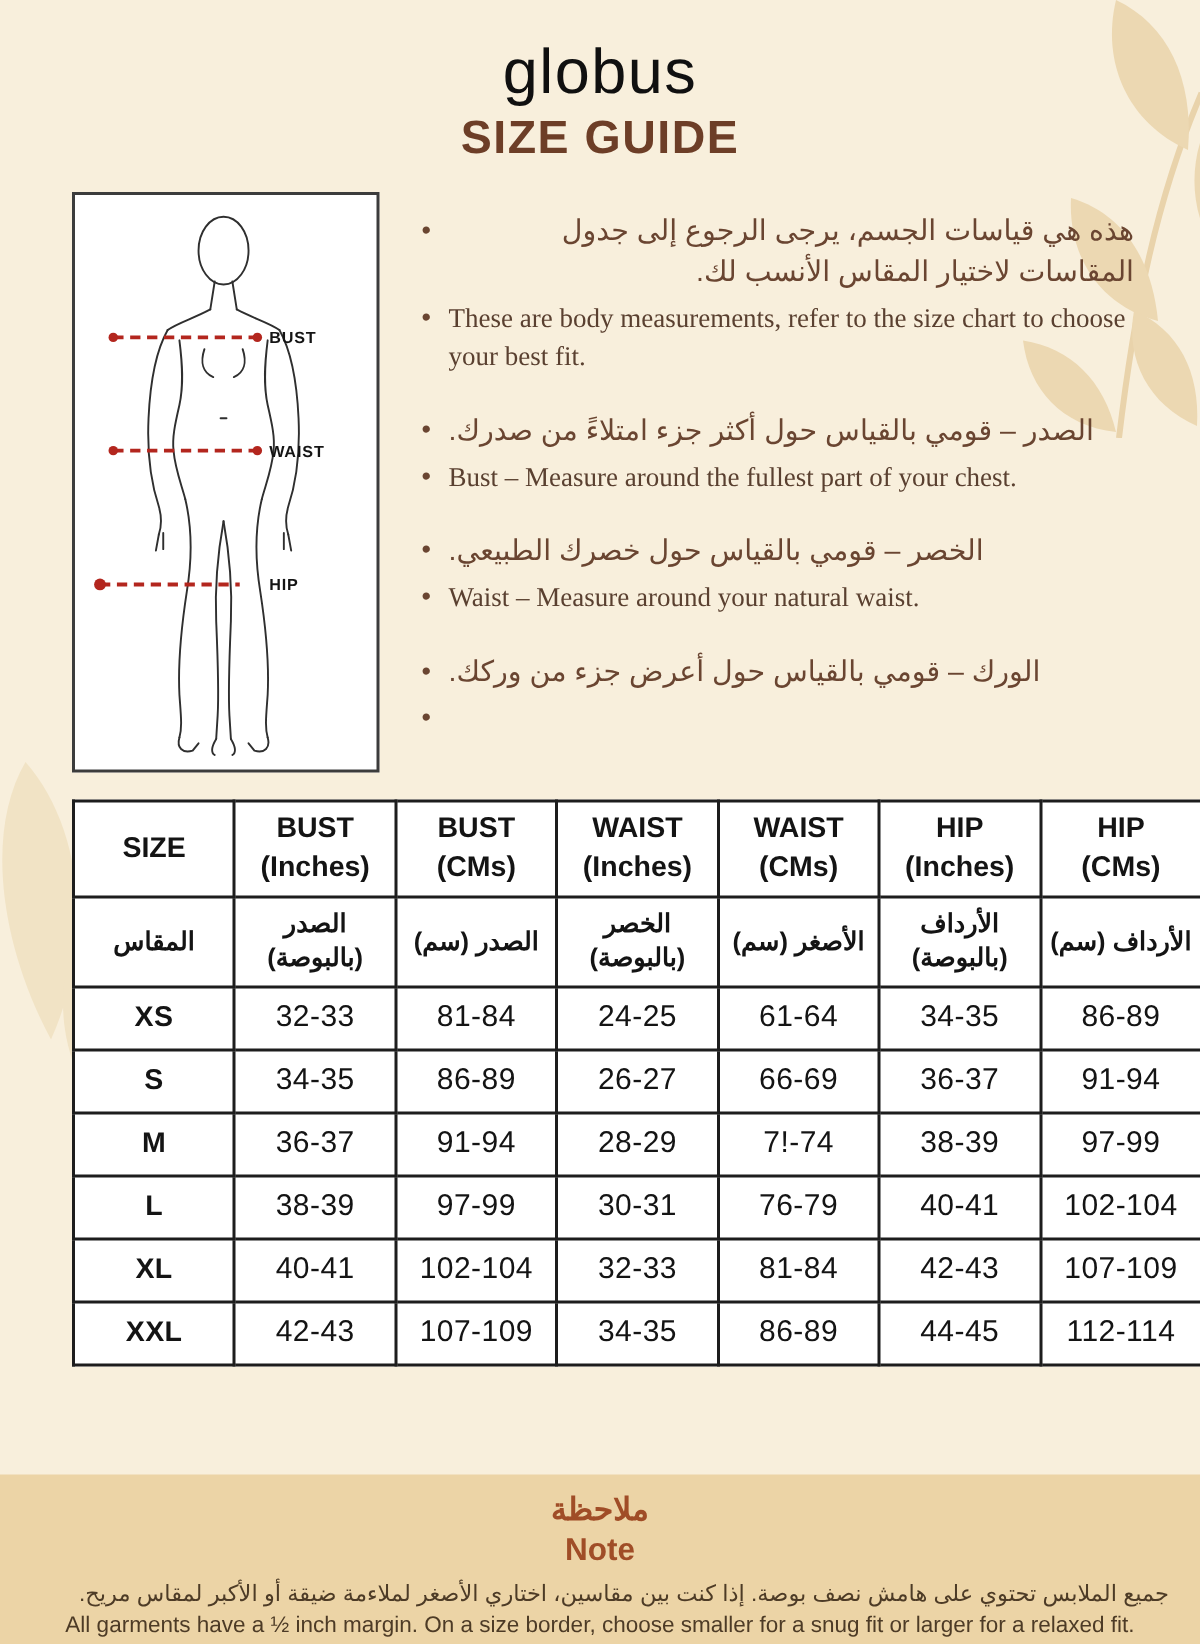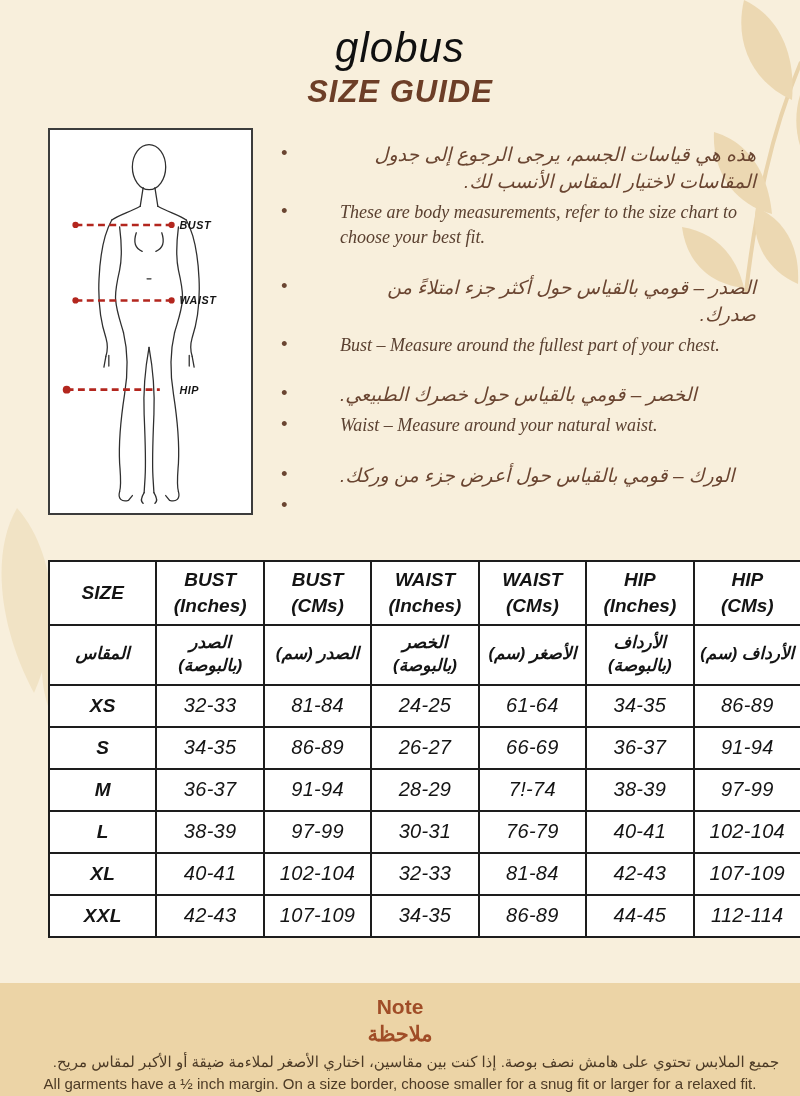--- a/index.html
+++ b/index.html
@@ -1,36 +1,36 @@
 <!DOCTYPE html>
 <html lang="en"><head>
 <meta charset="utf-8">
 <style>
   html,body{margin:0;padding:0;}
   body{width:800px;height:1096px;overflow:hidden;background:#f8efdc;font-family:"Liberation Sans",sans-serif;}
   .page{position:relative;width:800px;height:1096px;background:#f8efdc;}
   .leaf{position:absolute;z-index:0;}
-  .content{position:relative;z-index:1;font-style:italic;}
+  .content{position:relative;z-index:1;}
 
   .logo{ text-align:center;padding-top:24px;font-size:42px;font-weight:500;color:#101010;letter-spacing:1px;}
   .title{ text-align:center;margin-top:2px;font-size:31px;font-weight:bold;color:#6d3e27;letter-spacing:1px;}
 
   .row{display:flex;margin:18px 44px 0 48px;gap:28px;}
   .figure-box{flex:0 0 205px;height:387px;background:#ffffff;border:2px solid #3c3c3c;box-sizing:border-box;}
   .figure-box svg{display:block;width:100%;height:100%;}
   .figure-box .outline{fill:none;stroke:#2f2f2f;stroke-width:1.3;stroke-linecap:round;}
   .figure-box .meas{stroke:#b3261e;stroke-width:2.6;stroke-dasharray:7 4.5;}
   .figure-box .mdot{fill:#b3261e;}
   .figure-box text{font-family:"Liberation Sans",sans-serif;font-size:11px;font-weight:bold;fill:#141414;letter-spacing:.6px;}
 
   .bullets{flex:1;padding-top:14px;}
   .bullet-group{margin-bottom:25px;}
   .bullet-item{display:flex;align-items:flex-start;margin-bottom:4px;}
   .dot{flex:0 0 18px;color:#6a4531;font-size:18px;line-height:1.3;}
-  .btext{display:inline-block;margin-left:41px;}
+  .btext{display:inline-block;}
   .btext.ar{font-size:19px;line-height:1.42;color:#6a4531;}
   .btext.en{font-family:"Liberation Serif",serif;font-size:18px;line-height:1.38;color:#5a4030;}
 
   .model-note{margin:22px 48px 0 48px;color:#33261a;}
   .model-note .mn-ar{font-size:16.5px;width:max-content;}
   .model-note .mn-en{font-family:"Liberation Serif",serif;font-size:16.5px;margin-top:3px;}
 
   table.size-table{border-collapse:collapse;table-layout:fixed;width:754px;margin:17px auto 0 48px;background:#ffffff;}
   table.size-table th,table.size-table td{border:2px solid #1d1d1d;text-align:center;vertical-align:middle;padding:0 2px;color:#141414;}
   tr.hdr-en th{height:62px;font-size:19px;font-weight:bold;line-height:1.35;}
@@ -247,19 +247,19 @@
           <td>34-35</td>
           <td>86-89</td>
           <td>44-45</td>
           <td>112-114</td>
         </tr>
       </tbody>
     </table>
   </div>
 
   <div class="note-band">
+    <div class="nb-title" dir="rtl">ملاحظة</div>
     <div class="nb-title">Note</div>
-    <div class="nb-title" dir="rtl">ملاحظة</div>
     <div class="nb-ar" dir="rtl">جميع الملابس تحتوي على هامش نصف بوصة. إذا كنت بين مقاسين، اختاري الأصغر لملاءمة ضيقة أو الأكبر لمقاس مريح.</div>
     <div class="nb-en">All garments have a ½ inch margin. On a size border, choose smaller for a snug fit or larger for a relaxed fit.</div>
   </div>
 
 </div>
 
 </body></html>

